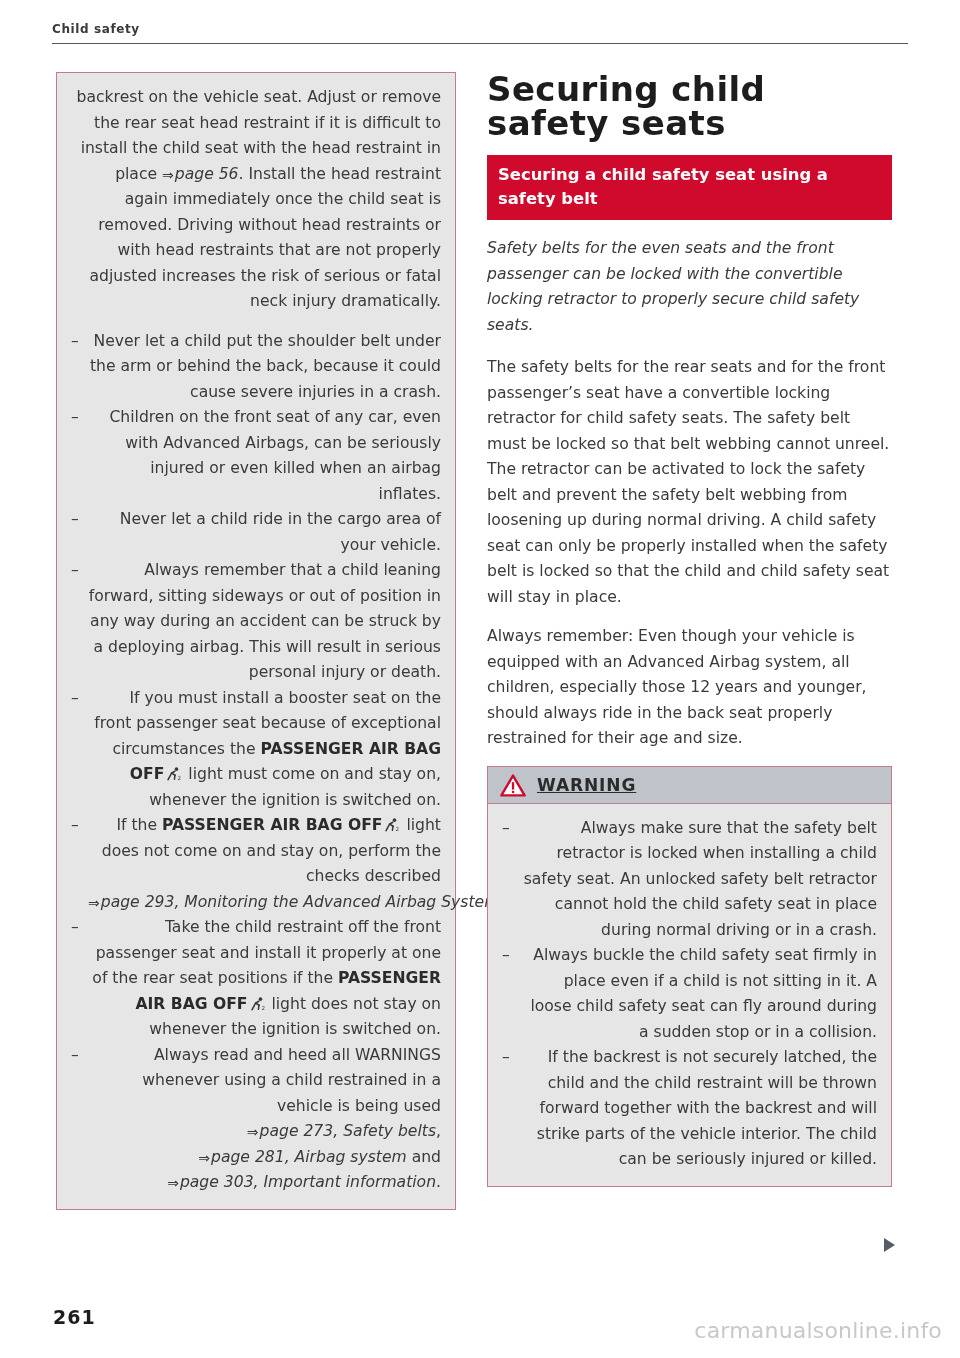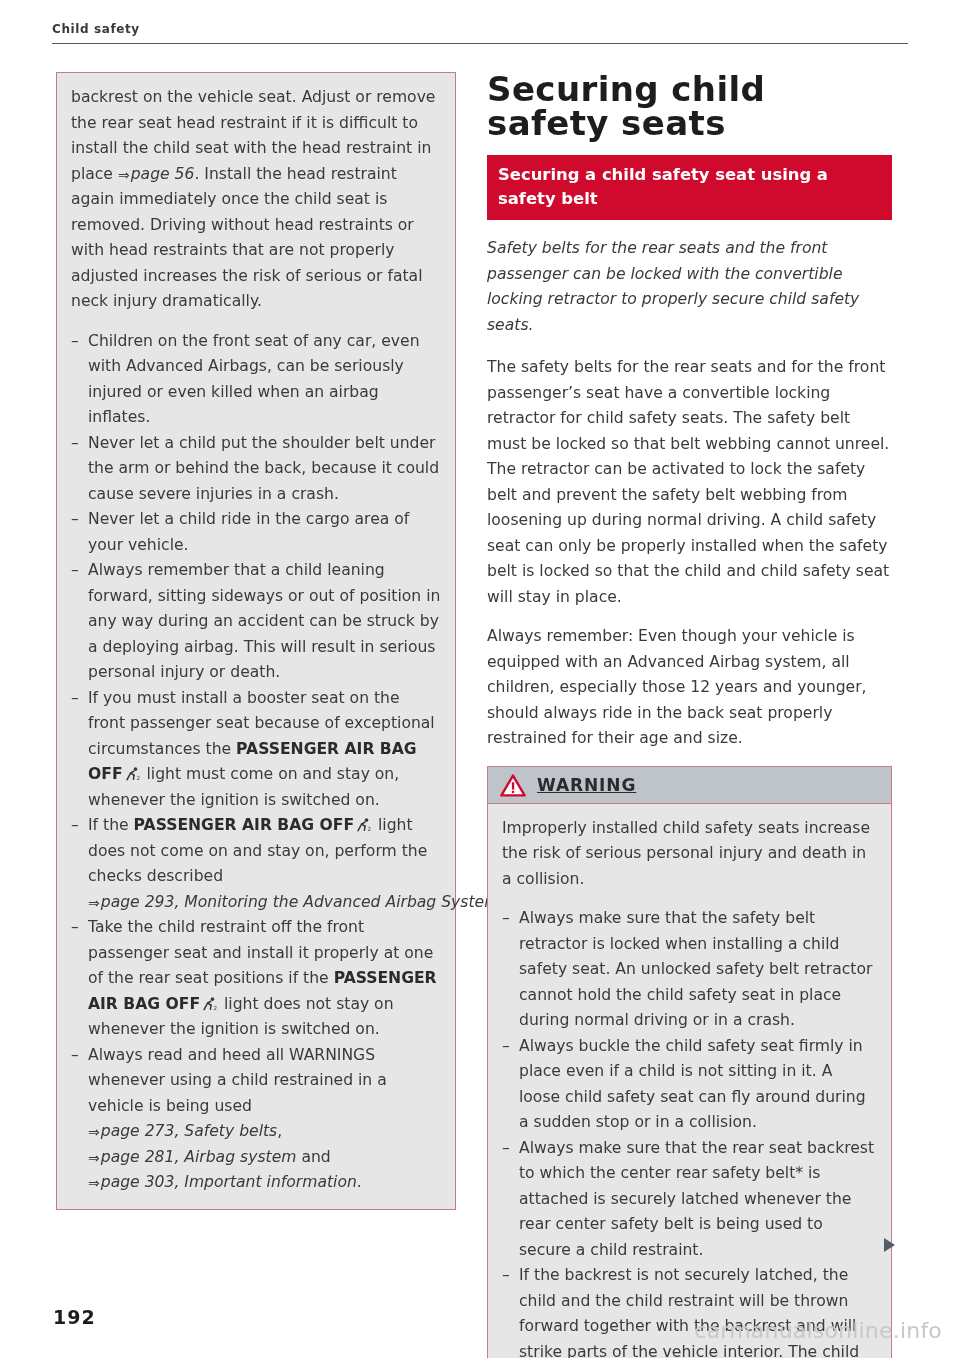--- a/index.html
+++ b/index.html
@@ -55,20 +55,21 @@
     left: 487px;
     top: 2px;
     width: 405px;
   }
 
   
   .warnbox {
     border: 1.5px solid #c27b93;
     background: #e6e6e6;
     padding: 0;
+    text-align: right;
   }
   .warnbox-body {
     padding: 12px 14px 13px 14px;
   }
   .warnbox-head {
     background: #bfc4cb;
     border-bottom: 1px solid #c27b93;
     display: flex;
     align-items: center;
     gap: 11px;
@@ -202,23 +203,23 @@
 
   <div class="col-left">
     <div class="warnbox">
       <div class="warnbox-body">
 
         <p class="body"><span>backrest on the vehicle seat. Adjust or remove the rear seat head restraint if it is difficult to install the child seat with the head restraint in place</span>
           <span class="xref"><span class="xref-arrow">⇒</span><span>page 56</span></span><span>. Install the head restraint again immediately once the child seat is removed. Driving without head restraints or with head restraints that are not properly adjusted increases the risk of serious or fatal neck injury dramatically.</span></p>
 
         <ul class="dashlist">
 
+          <li><span>Never let a child put the shoulder belt under the arm or behind the back, because it could cause severe injuries in a crash.</span></li>
+
           <li><span>Children on the front seat of any car, even with Advanced Airbags, can be seriously injured or even killed when an airbag inflates.</span></li>
-
-          <li><span>Never let a child put the shoulder belt under the arm or behind the back, because it could cause severe injuries in a crash.</span></li>
 
 
           <li><span>Never let a child ride in the cargo area of your vehicle.</span></li>
 
           <li><span>Always remember that a child leaning forward, sitting sideways or out of position in any way during an accident can be struck by a deploying airbag. This will result in serious personal injury or death.</span></li>
 
           <li><span>If you must install a booster seat on the front passenger seat because of exceptional circumstances the </span><b>PASSENGER AIR BAG OFF</b><svg class="airbag-glyph" viewBox="0 0 16 15">
                 <circle cx="11.2" cy="2.3" r="1.9" fill="#3a3a3a"></circle>
                 <path d="M2.2 13.6 L6.0 6.4 L9.4 4.6" stroke="#3a3a3a" stroke-width="1.7" fill="none" stroke-linecap="round"></path>
                 <path d="M6.0 6.4 L9.8 9.0" stroke="#3a3a3a" stroke-width="1.7" fill="none" stroke-linecap="round"></path>
@@ -248,44 +249,42 @@
       </div>
     </div>
   </div>
 
   <div class="col-right">
 
     <h1 class="sect-title">Securing child safety seats</h1>
 
     <div class="redbar">Securing a child safety seat using a safety belt</div>
 
-    <p class="lead">Safety belts for the rear seats and the front passenger can be locked with the convertible locking retractor to properly secure child safety seats.</p>
+    <p class="lead">Safety belts for the even seats and the front passenger can be locked with the convertible locking retractor to properly secure child safety seats.</p>
 
     <p class="body">The safety belts for the rear seats and for the front passenger’s seat have a convertible locking retractor for child safety seats. The safety belt must be locked so that belt webbing cannot unreel. The retractor can be activated to lock the safety belt and prevent the safety belt webbing from loosening up during normal driving. A child safety seat can only be properly installed when the safety belt is locked so that the child and child safety seat will stay in place.</p>
     <p class="body">Always remember: Even though your vehicle is equipped with an Advanced Airbag system, all children, especially those 12 years and younger, should always ride in the back seat properly restrained for their age and size.</p>
 
     <div class="warnbox" style="margin-top:4px;">
       <div class="warnbox-head">
         <svg class="tri-icon" width="26" height="23" viewBox="0 0 26 23">
           <path d="M13 1.6 L24.6 21.4 L1.4 21.4 Z" fill="#ffffff" stroke="#cf0a2c" stroke-width="2.4" stroke-linejoin="round"></path>
           <rect x="11.9" y="8.2" width="2.3" height="7.4" fill="#cf0a2c"></rect>
           <rect x="11.9" y="16.8" width="2.3" height="2.3" fill="#cf0a2c"></rect>
         </svg>
         <span class="warn-title">WARNING</span>
       </div>
       <div class="warnbox-body">
-        <p class="body">Improperly installed child safety seats increase the risk of serious personal injury and death in a collision.</p>
         <ul class="dashlist">
           <li><span>Always make sure that the safety belt retractor is locked when installing a child safety seat. An unlocked safety belt retractor cannot hold the child safety seat in place during normal driving or in a crash.</span></li>
           <li><span>Always buckle the child safety seat firmly in place even if a child is not sitting in it. A loose child safety seat can fly around during a sudden stop or in a collision.</span></li>
-          <li><span>Always make sure that the rear seat backrest to which the center rear safety belt* is attached is securely latched whenever the rear center safety belt is being used to secure a child restraint.</span></li>
           <li><span>If the backrest is not securely latched, the child and the child restraint will be thrown forward together with the backrest and will strike parts of the vehicle interior. The child can be seriously injured or killed.</span></li>
         </ul>
       </div>
     </div>
   </div>
 
 </div>
 
 <div class="cont-arrow"></div>
 
-<div class="folio">192</div>
+<div class="folio">261</div>
 <div class="watermark">carmanualsonline.info</div>
 
 </body></html>

